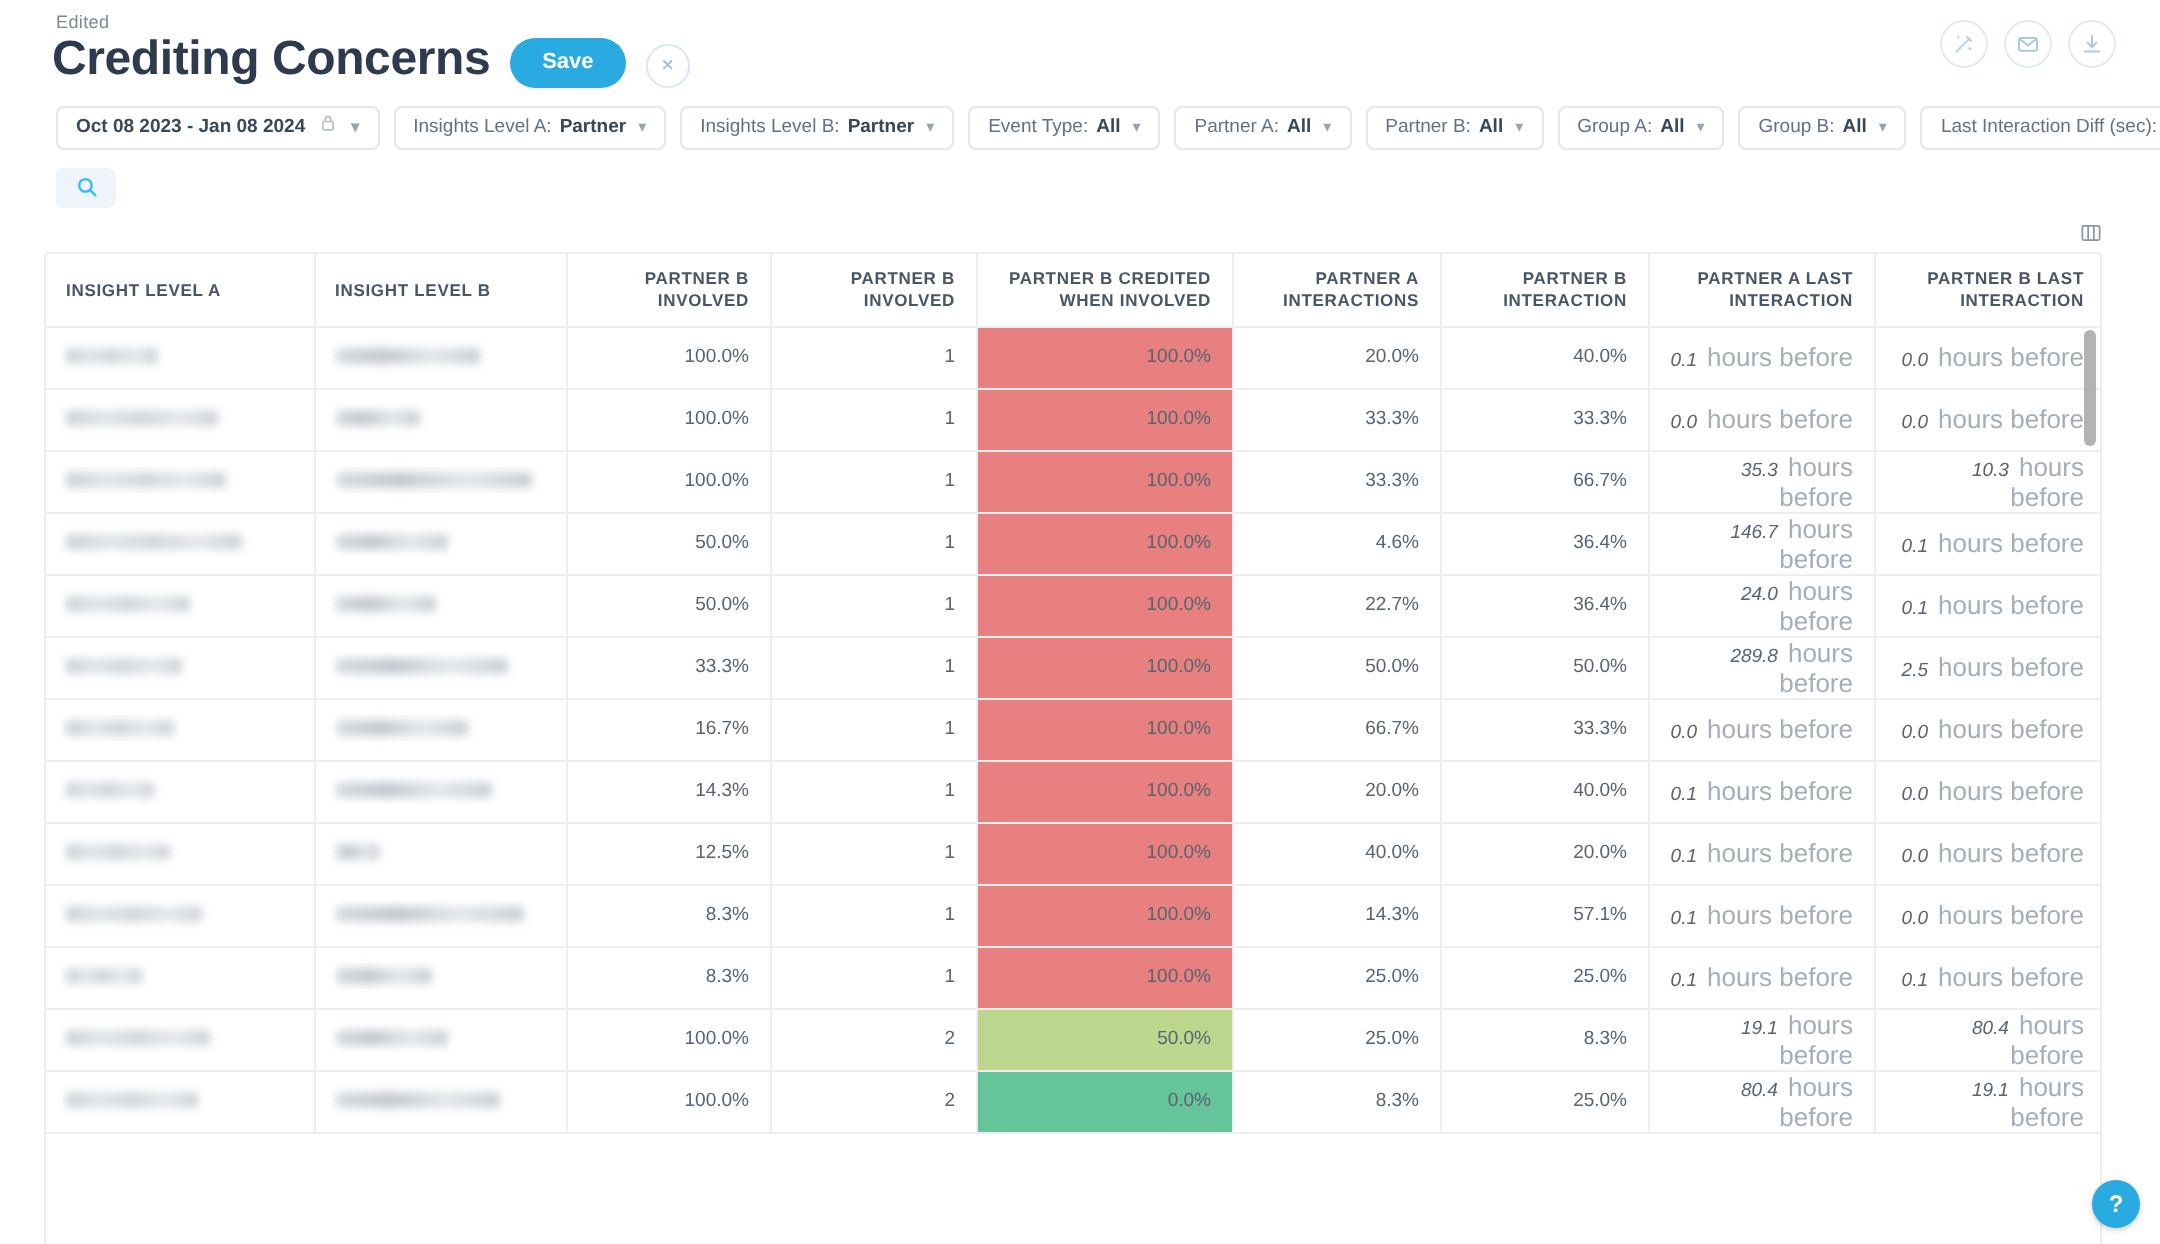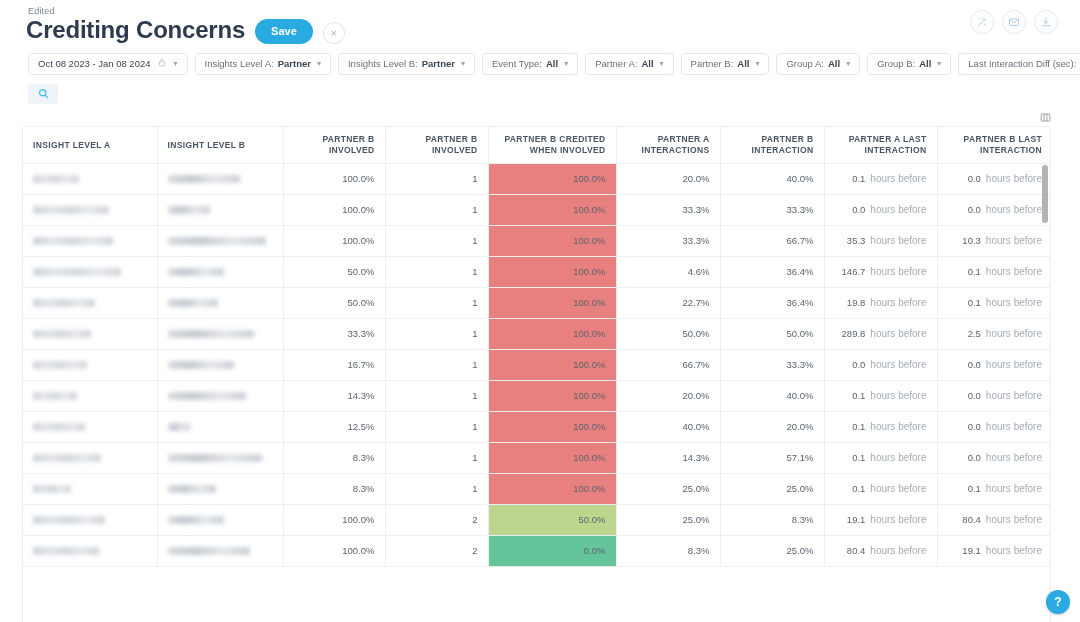--- a/index.html
+++ b/index.html
@@ -52,21 +52,21 @@
     padding: 5px 0 0 28px; height: 30px;
   }
   .pill {
     border: 1px solid #e3e7eb; border-radius: 4px; background: #fff;
     height: 22px; padding: 0 9px; font-size: 9.5px; color: #67717d;
     display: flex; align-items: center; gap: 4px; white-space: nowrap;
     cursor: pointer; line-height: 20px;
   }
   .pill b { color: #3b4754; font-weight: bold; }
   .pill .caret { color: #9aa4ae; font-size: 8px; margin-left: 2px; }
-  .pill.date { font-weight: normal; color: #3b4754; align-items: flex-end; }
+  .pill.date { font-weight: bold; color: #3b4754; align-items: flex-end; }
   .lock-ico { display: inline-block; margin: 0 2px 0 3px; }
 
   .search-row { padding: 8px 0 0 28px; height: 32px; }
   .search-btn {
     width: 30px; height: 20px; background: #eef4f9; border: none;
     border-radius: 4px; display: flex; align-items: center;
     justify-content: center; cursor: pointer;
   }
 
   
@@ -100,22 +100,22 @@
   tbody td.left { text-align: left; }
   tr.summary td {
     background: #fafbfc; height: 32px; color: #59636f;
     line-height: 11px; padding-top: 3px; padding-bottom: 3px;
   }
   tr.summary td.hours { text-align: left; font-size: 9.5px; }
   td.credit { color: #59636f; }
   td.credit.red { background: #e8807f; }
   td.credit.lgreen { background: #bdd68d; }
   td.credit.green { background: #66c49a; }
-  .hours-unit { color: #a5adb6; font-size: 10px; margin-left: 5px; text-align: right; }
-  .num { display: inline-block; }
+  .hours-unit { color: #a5adb6; font-size: 13px; margin-left: 5px; text-align: right; }
+  .num { display: inline-block; font-style: italic; }
 
   
   .blur {
     display: inline-block; height: 8px; border-radius: 2px;
     background: linear-gradient(90deg,#c8cdd4,#dfe3e8,#cfd4da,#e4e7ea,#c9ced5);
     filter: blur(2.1px); opacity: .92; vertical-align: middle;
   }
   .blur.b2 { background: linear-gradient(90deg,#d4d8de,#bfc5cc,#e2e5e9,#c6cbd2); }
 
   
@@ -330,21 +330,21 @@
             <td><span class="num">0.1</span><span class="hours-unit">hours before</span></td>
           </tr>
           <tr>
             <td class="left"><span class="blur " style="width:62px"></span></td>
             <td class="left"><span class="blur b2" style="width:50px"></span></td>
             <td>50.0%</td>
             <td>1</td>
             <td class="credit red">100.0%</td>
             <td>22.7%</td>
             <td>36.4%</td>
-            <td><span class="num">19.8</span><span class="hours-unit">hours before</span></td>
+            <td><span class="num">24.0</span><span class="hours-unit">hours before</span></td>
             <td><span class="num">0.1</span><span class="hours-unit">hours before</span></td>
           </tr>
           <tr>
             <td class="left"><span class="blur " style="width:58px"></span></td>
             <td class="left"><span class="blur b2" style="width:86px"></span></td>
             <td>33.3%</td>
             <td>1</td>
             <td class="credit red">100.0%</td>
             <td>50.0%</td>
             <td>50.0%</td>

